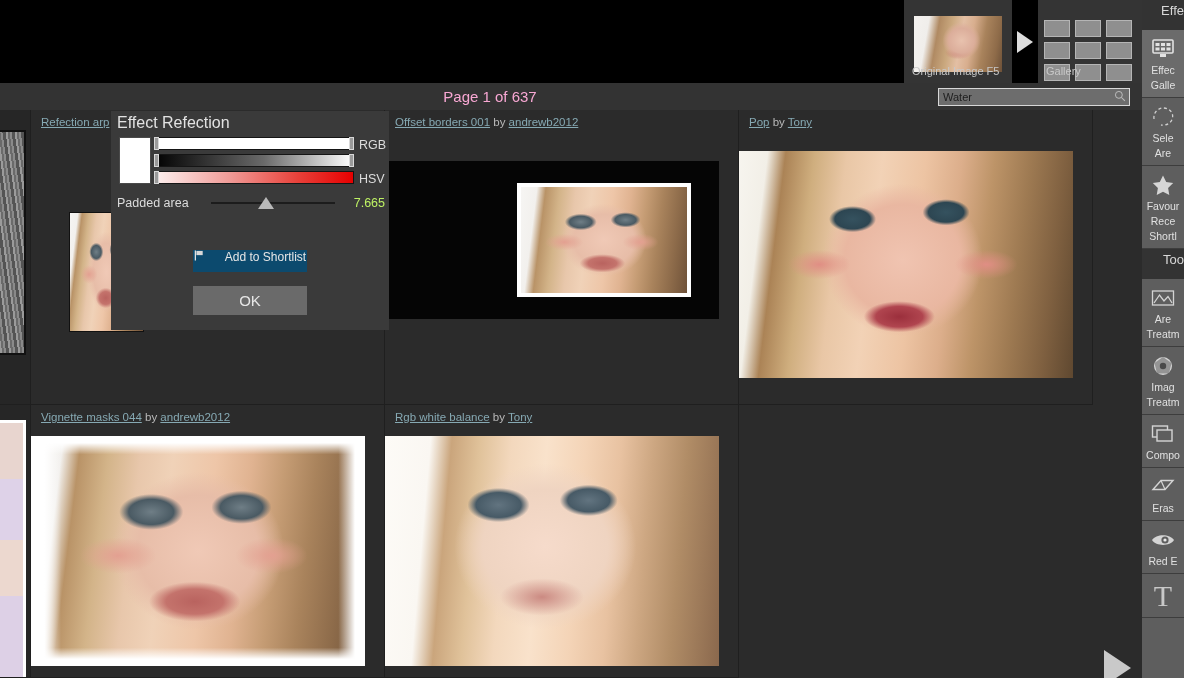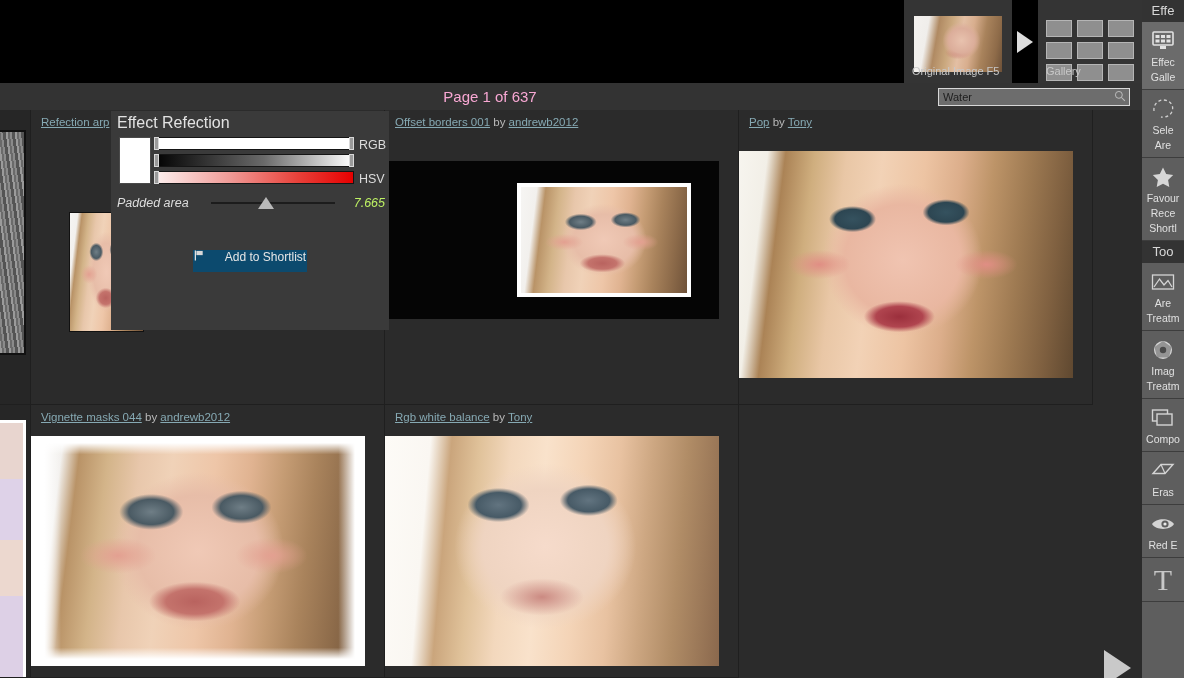--- a/index.html
+++ b/index.html
@@ -15,21 +15,21 @@
   .topbar {
     position:absolute; left:0; top:0; width:1142px; height:83px;
     background:#000;
   }
   .tb-tools {
     position:absolute; right:0; top:0; height:83px;
     display:flex; align-items:stretch;
   }
   .tb-cell {
     position:relative; background:#343434;
-    display:flex; flex-direction:column; align-items:center;
+    display:flex; flex-direction:column; align-items:flex-end;
     justify-content:flex-start; padding:14px 10px 0 10px;
   }
   .tb-cell.orig { width:108px; }
   .tb-cell.arrowcell { width:26px; background:#000; display:flex;
      align-items:center; justify-content:center; padding:0; }
   .tb-cell.gallery { width:104px; }
   .tb-caption {
     position:absolute; left:8px; bottom:6px;
     font-size:11px; color:#c8c8c8; white-space:nowrap;
   }
@@ -218,21 +218,21 @@
   .fx-handle.right { right:-1px; }
   .fx-labels {
     position:absolute; left:248px; top:26px; width:40px;
     font-size:12.5px; color:#dcdcdc; line-height:1;
   }
   .fx-lbl-rgb { position:absolute; top:2px; left:0; }
   .fx-lbl-hsv { position:absolute; top:36px; left:0; }
 
   .fx-param {
     position:absolute; left:6px; top:83px; width:268px; height:18px;
-    display:flex; align-items:center;font-style:italic;
+    display:flex; align-items:center;
   }
   .fx-param-name { font-size:12.5px; color:#dcdcdc; width:86px; }
   .fx-param-track {
     position:relative; flex:1; height:14px; margin:0 8px;
   }
   .fx-param-line {
     position:absolute; left:0; right:0; top:6px; height:2px;
     background:#1c1c1c;
   }
   .fx-param-knob {
@@ -264,21 +264,21 @@
     cursor:pointer; z-index:20;
   }
 
   
   .sidebar {
     position:absolute; left:1142px; top:0; width:42px; height:678px;
     background:#5e5e5e; overflow:hidden;
   }
   .sb-header {
     background:#333333; color:#d8d8d8;
-    font-size:13px; text-align:center; padding:3px 0 4px 0;
+    font-size:13px; text-align:right; padding:3px 0 12px 0;
     white-space:nowrap; overflow:hidden;
   }
   .sb-item {
     position:relative; background:#5e5e5e;
     border-bottom:1px solid #3d3d3d;
     padding:7px 0 6px 0;
     display:flex; flex-direction:column; align-items:center;
     overflow:hidden;
   }
   .sb-item.active { background:#6b6b6b; }
@@ -447,20 +447,21 @@
     </div>
 
     <button class="fx-btn fx-shortlist">
       <svg class="flag-icon" viewBox="0 0 12 12">
         <line x1="1.5" y1="0.5" x2="1.5" y2="11.5" stroke="#e0e0e0" stroke-width="1.4"></line>
         <path d="M2.6 1 L9.5 1 L9.5 5.6 L2.6 5.6 Z" fill="#d8d8d8"></path>
       </svg>
       <span>Add to Shortlist</span>
     </button>
 
+    <button class="fx-btn fx-ok">OK</button>
   </div>
 
   <div class="sidebar">
 
     <div class="sb-header">Effe</div>
 
     <div class="sb-item active">
       <svg class="sb-ico" viewBox="0 0 26 24">
         <rect x="3" y="3" width="20" height="13" rx="1" fill="none" stroke="#e2e2e2" stroke-width="1.6"></rect>
         <rect x="5.5" y="6" width="4" height="3" fill="#e2e2e2"></rect>

